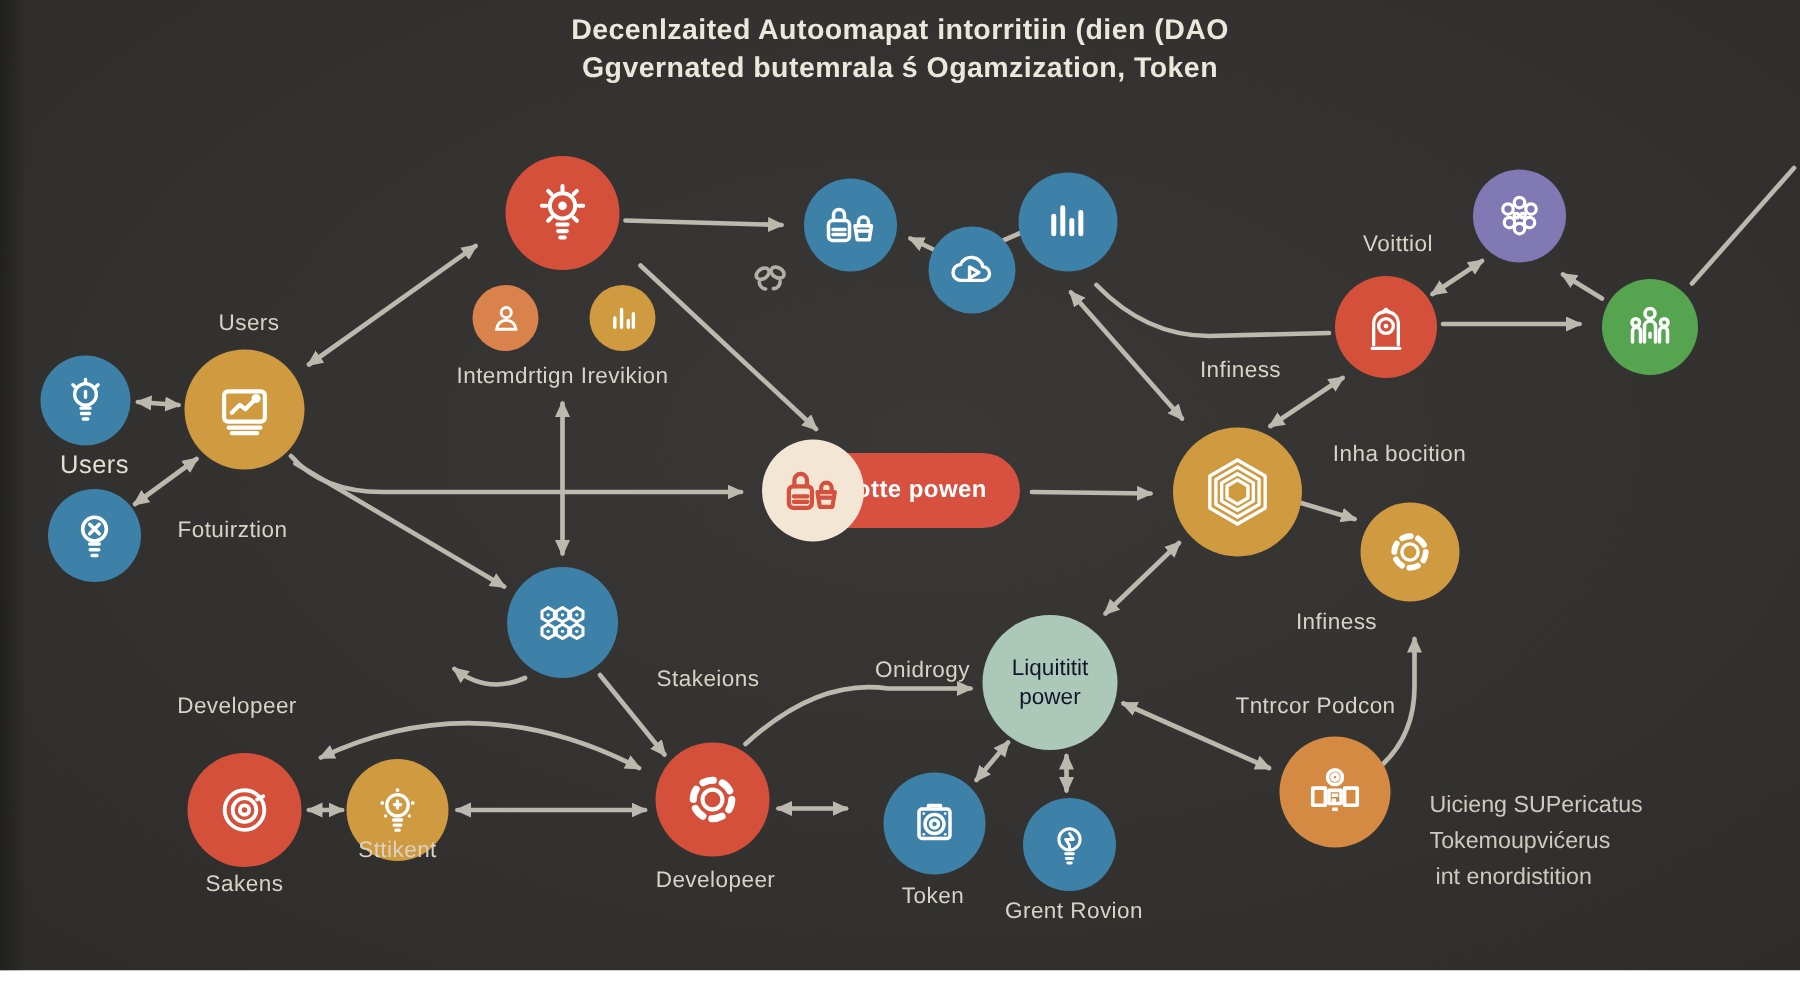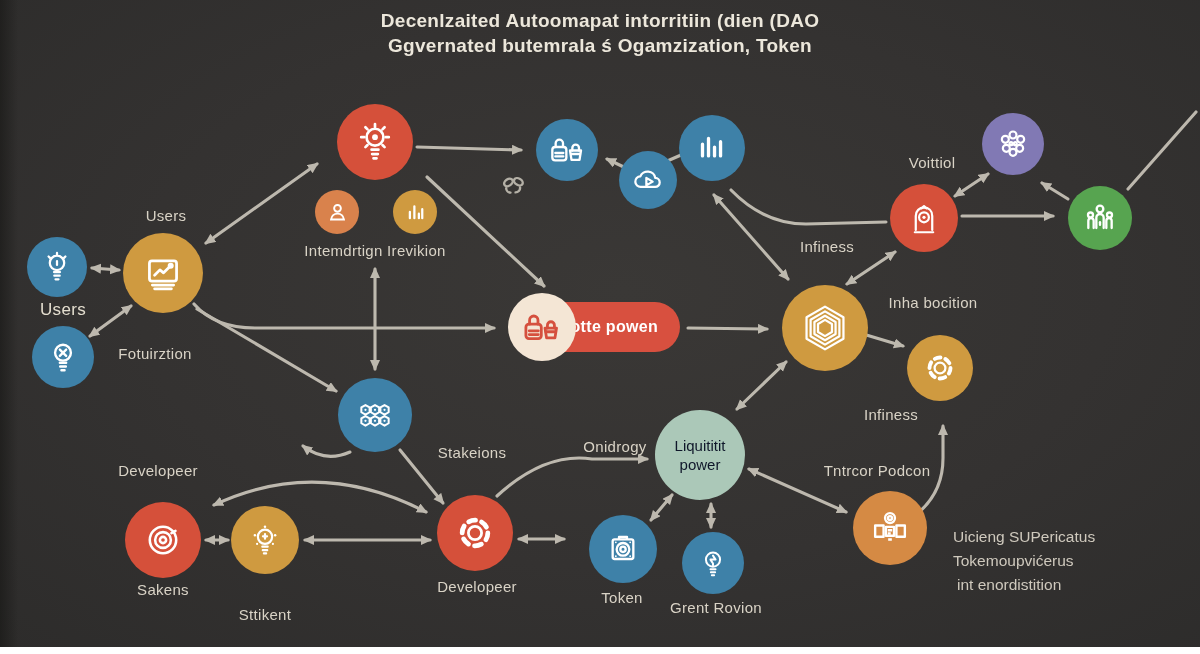--- a/index.html
+++ b/index.html
@@ -265,21 +265,21 @@
       <circle cx="12" cy="10" r="4.5"></circle>
         <path d="M12 8.2v3 M10.7 9.7h2.6"></path>
       <path d="M10.3 16.2h3.4 M10.6 18.4h2.8 M11.3 20.5h1.4"></path>
       <circle cx="5.6" cy="9" r=".8" fill="#fff" stroke="none"></circle>
         <circle cx="18.4" cy="9" r=".8" fill="#fff" stroke="none"></circle>
       <circle cx="7" cy="14.5" r=".7" fill="#fff" stroke="none"></circle>
         <circle cx="17" cy="14.5" r=".7" fill="#fff" stroke="none"></circle>
       <circle cx="12" cy="3.6" r=".8" fill="#fff" stroke="none"></circle>
     </svg>
   </div>
-  <div class="lbl" style="left:265px;top:606px;">Sttikent</div>
+  <div class="lbl" style="left:265px;top:558px;">Sttikent</div>
 
   <div class="node c-red" style="left:437px;top:495px;width:76px;height:76px;">
     <svg class="ic" width="44" height="44" viewBox="0 0 24 24" stroke="#fff" fill="none" stroke-linecap="round">
       <circle cx="12" cy="12" r="7" stroke-width="2.6" stroke-dasharray="3.9 3.4"></circle>
       <circle cx="12" cy="12" r="3.6" stroke-width="1.5"></circle>
     </svg>
   </div>
   <div class="lbl" style="left:477px;top:578px;">Developeer</div>
 
   <div class="node c-blue" style="left:589px;top:515px;width:68px;height:68px;">

